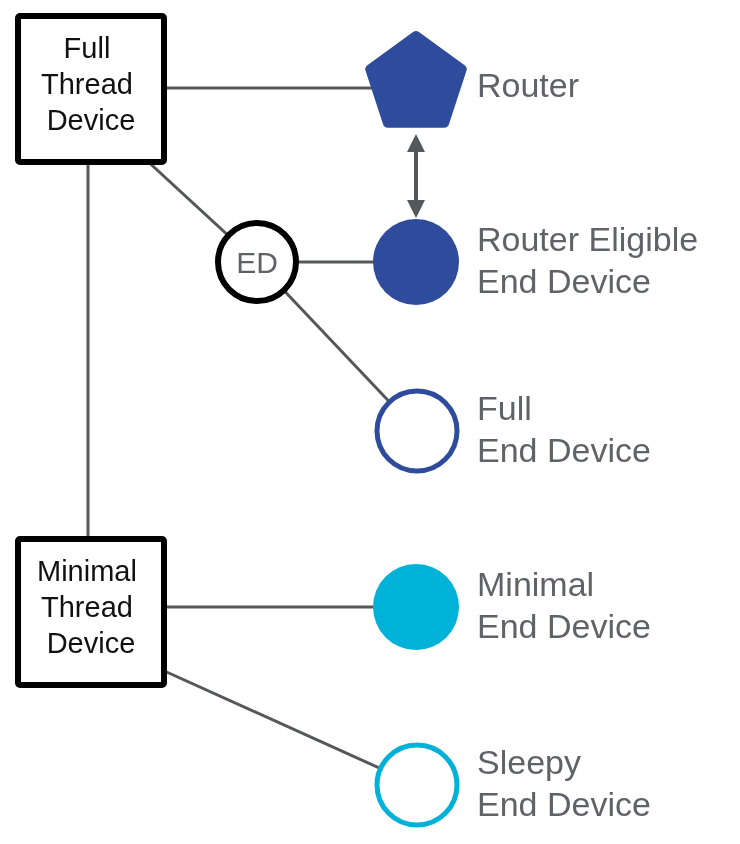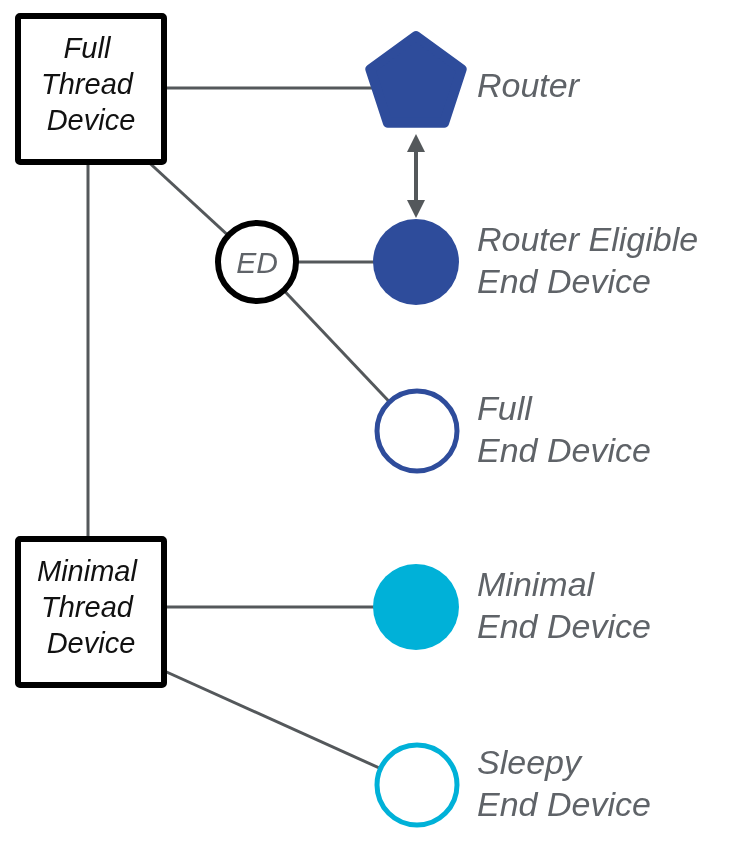--- a/index.html
+++ b/index.html
@@ -1,16 +1,16 @@
 <!DOCTYPE html>
 <html><head>
 <meta charset="utf-8">
 <style>
   html,body{margin:0;padding:0;background:#ffffff;}
-  .stage{width:740px;height:836px;position:relative;background:#ffffff;overflow:hidden;font-style:italic;}
+  .stage{width:740px;height:836px;position:relative;background:#ffffff;overflow:hidden;}
   svg{display:block;}
   text{font-family:"Liberation Sans","DejaVu Sans",sans-serif;}
   .box-label{font-size:29px;text-anchor:middle;}
   .ed-label{font-size:30px;text-anchor:middle;}
   .side-label{font-size:34px;}
 </style>
 </head>
 <body>
 
 <div class="stage">

